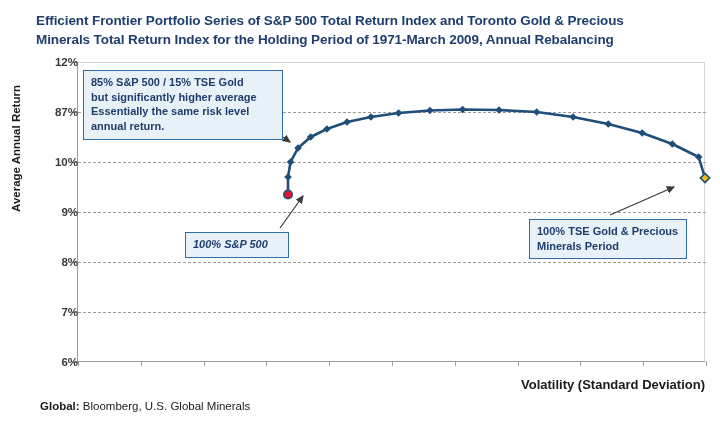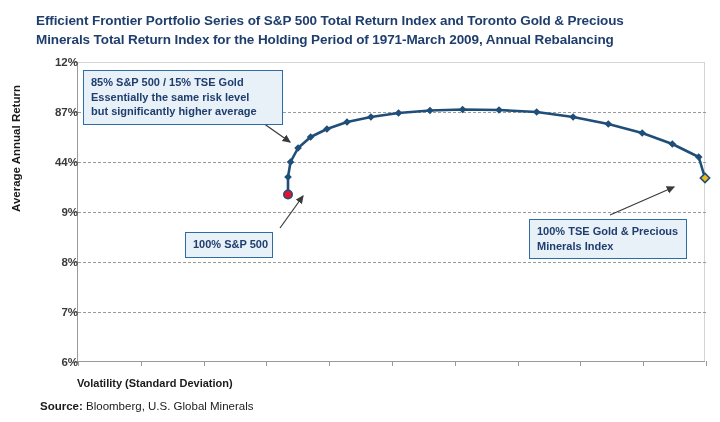--- a/index.html
+++ b/index.html
@@ -103,22 +103,22 @@
     font-size: 11.5px;
     font-weight: bold;
     color: #1a1a1a;
     white-space: nowrap;
   }
   #x-axis-title {
     position: absolute;
     left: 77px;
     top: 377px;
     width: 628px;
-    text-align: left;
-    font-size: 11px;
+    text-align: right;
+    font-size: 13px;
     font-weight: bold;
     color: #1a1a1a;
   }
   
   #series-svg {
     position: absolute;
     left: 0;
     top: 0;
     width: 720px;
     height: 422px;
@@ -131,21 +131,21 @@
     border: 1.2px solid #2E6DA4;
     color: #1F3E6E;
     font-size: 11px;
     font-weight: bold;
     line-height: 1.33;
     padding: 4px 19px 5px 7px;
     box-sizing: border-box;
   }
   .callout span { display: block; white-space: nowrap; }
   #callout-blend { left: 83px; top: 70px; width: 200px; }
-  #callout-sp500 { left: 185px; top: 232px; width: 88px; }
+  #callout-sp500 { left: 185px; top: 232px; width: 104px; font-style: italic; }
   #callout-gold  { left: 529px; top: 219px; width: 158px; }
   
   #source-note {
     position: absolute;
     left: 40px;
     top: 400px;
     font-size: 11.5px;
     color: #1a1a1a;
   }
   #source-note b { font-weight: bold; }
@@ -181,21 +181,21 @@
         <div class="ylabel-txt">8%</div>
       </div>
       <div class="gridline" style="top: 150px;"></div>
       <div class="ytick" style="top: 150px;"></div>
       <div class="ylabel-wrap" style="top: 150px;">
         <div class="ylabel-txt">9%</div>
       </div>
       <div class="gridline" style="top: 100px;"></div>
       <div class="ytick" style="top: 100px;"></div>
       <div class="ylabel-wrap" style="top: 100px;">
-        <div class="ylabel-txt">44%</div>
+        <div class="ylabel-txt">10%</div>
       </div>
       <div class="gridline" style="top: 50px;"></div>
       <div class="ytick" style="top: 50px;"></div>
       <div class="ylabel-wrap" style="top: 50px;">
         <div class="ylabel-txt">87%</div>
       </div>
       <div class="ytick" style="top: 0px;"></div>
       <div class="ylabel-wrap" style="top: 0px;">
         <div class="ylabel-txt">12%</div>
       </div>
@@ -238,30 +238,31 @@
       <path d="M608.288 120.2 L612.088 124 L608.288 127.8 L604.488 124 Z" fill="#1F4E79"></path>
       <path d="M642.2 129.2 L646 133 L642.2 136.8 L638.4000000000001 133 Z" fill="#1F4E79"></path>
       <path d="M672.344 140.20000000000002 L676.144 144.00000000000003 L672.344 147.80000000000004 L668.5440000000001 144.00000000000003 Z" fill="#1F4E79"></path>
       <path d="M698.72 153.2 L702.52 157 L698.72 160.8 L694.9200000000001 157 Z" fill="#1F4E79"></path>
       <path d="M705 173.4 L709.6 178 L705 182.6 L700.4 178 Z" fill="#F2B718" stroke="#1F4E79" stroke-width="1.6"></path>
       <circle cx="288.008" cy="194.5" r="4.2" fill="#E8112D" stroke="#1F4E79" stroke-width="1.6"></circle>
     </svg>
 
   <div class="callout" id="callout-blend">
     <span>85% S&amp;P 500 / 15% TSE Gold</span>
+    <span>but significantly higher average</span>
     <span>Essentially the same risk level</span>
-    <span>but significantly higher average</span>
+    <span>annual return.</span>
   </div>
 
   <div class="callout" id="callout-sp500">
     <span>100% S&amp;P 500</span>
   </div>
 
   <div class="callout" id="callout-gold">
     <span>100% TSE Gold &amp; Precious</span>
-    <span>Minerals Index</span>
+    <span>Minerals Period</span>
   </div>
 
   <div id="source-note">
-    <b>Source:</b><span> Bloomberg, U.S. Global Minerals</span>
+    <b>Global:</b><span> Bloomberg, U.S. Global Minerals</span>
   </div>
 
 </div>
 
 </body></html>

